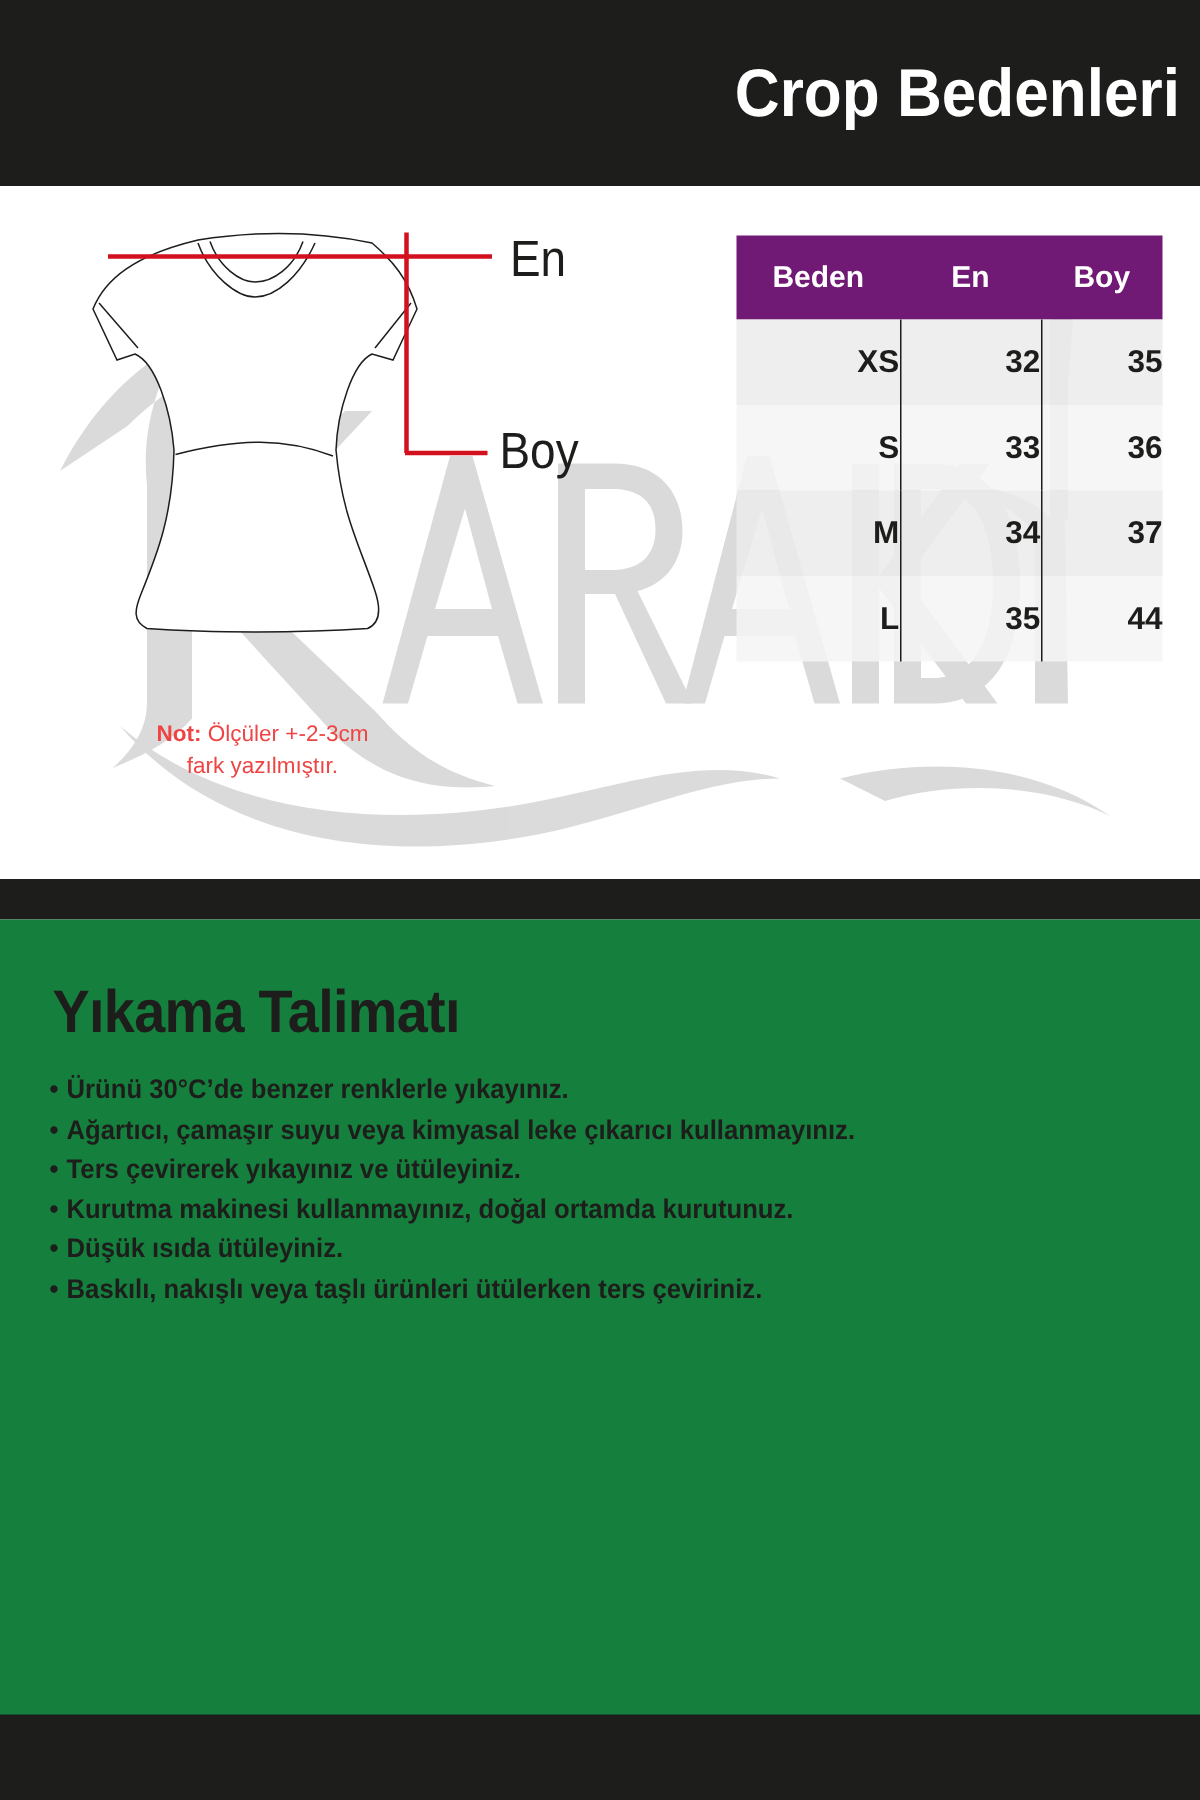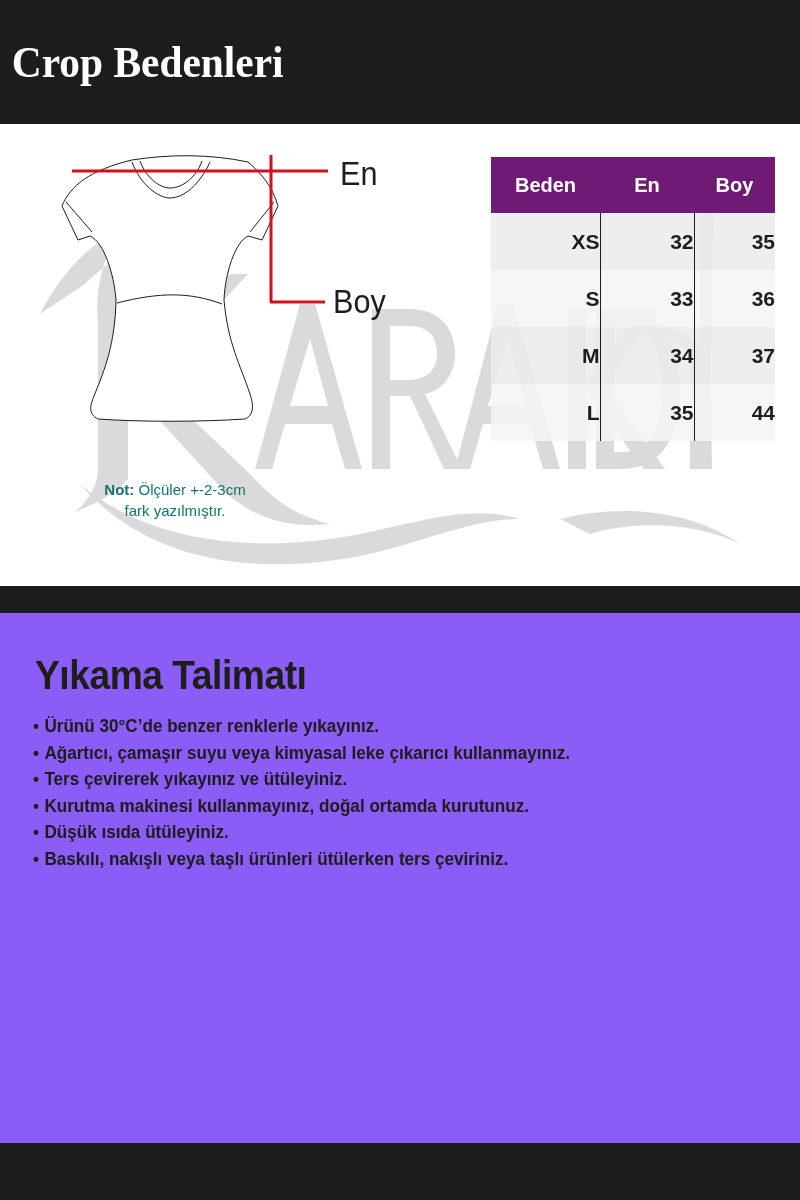--- a/index.html
+++ b/index.html
@@ -1,19 +1,19 @@
 <!DOCTYPE html>
 <html><head>
 <meta charset="utf-8">
 <style>
   * { box-sizing: border-box; margin: 0; padding: 0; }
   html, body { width: 800px; height: 1200px; overflow: hidden; background: #ffffff; }
   body { font-family: "Liberation Sans", "DejaVu Sans", sans-serif; color: #1d1d1b; position: relative; }
 
-  .top-bar { position: absolute; left: 0; top: 0; width: 800px; height: 124px; background: #1d1d1b; display: flex; align-items: center; justify-content: flex-start; font-family: Liberation Serif, serif; }
+  .top-bar { position: absolute; left: 0; top: 0; width: 800px; height: 124px; background: #1d1d1b; display: flex; align-items: center; justify-content: flex-end; }
   .top-bar h1 { color: #ffffff; font-size: 45px; font-weight: 700; letter-spacing: 0px; transform: scaleX(0.92); }
 
   .size-section { position: absolute; left: 0; top: 124px; width: 800px; height: 462px; background: #ffffff; overflow: hidden; }
 
   .watermark { position: absolute; left: 0; top: 0; width: 800px; height: 462px; }
 
   .shirt { position: absolute; left: 0; top: 0; }
 
   .label-en { position: absolute; left: 340px; top: 30px; font-size: 34px; font-weight: 400; color: #1d1d1b; transform: scaleX(0.9); transform-origin: left; }
   .label-boy { position: absolute; left: 333px; top: 158px; font-size: 34px; font-weight: 400; color: #1d1d1b; transform: scaleX(0.9); transform-origin: left; }
@@ -21,28 +21,28 @@
   .size-table { position: absolute; left: 491px; top: 33px; width: 284px; border-collapse: collapse; }
   .size-table th { background: #701a75; color: #ffffff; height: 56px; font-size: 20px; font-weight: 700; text-align: center; }
   .size-table td { height: 57px; font-size: 21px; font-weight: 700; text-align: right; color: #1d1d1b; }
   .size-table tr.odd td { background: rgba(235,235,235,0.85); }
   .size-table tr.even td { background: rgba(245,245,245,0.85); }
   .size-table td.c1, .size-table th.c1 { width: 109px; }
   .size-table td.c2, .size-table th.c2 { width: 94px; }
   .size-table td.c3, .size-table th.c3 { width: 81px; }
   .size-table td.bl { border-left: 1.5px solid #1d1d1b; }
 
-  .note { position: absolute; font-size: 15px; line-height: 21px; text-align: center; color: #0f766e; }
+  .note { position: absolute; font-size: 15px; line-height: 21px; text-align: center; color: #ef4444; }
   .note b { font-weight: 700; }
   .note-left { left: 70px; top: 355px; width: 210px; }
   .note-right { left: 525px; top: 356px; width: 220px; }
 
   .mid-bar { position: absolute; left: 0; top: 586px; width: 800px; height: 27px; background: #1d1d1b; }
 
-  .wash-section { position: absolute; left: 0; top: 613px; width: 800px; height: 580px; background: #8b5cf6; }
+  .wash-section { position: absolute; left: 0; top: 613px; width: 800px; height: 580px; background: #15803d; }
   .wash-title { position: absolute; left: 35px; top: 40px; font-size: 40px; font-weight: 700; color: #1d1d1b; letter-spacing: -0.5px; transform: scaleX(0.93); transform-origin: left; }
   .wash-list { position: absolute; left: 33px; top: 100px; list-style: none; }
   .wash-list li { font-size: 18px; font-weight: 700; line-height: 26.5px; color: #1d1d1b; white-space: nowrap; transform: scaleX(0.95); transform-origin: left; }
   .wash-list li .bullet { display: inline-block; width: 12px; }
 
   .bottom-bar { position: absolute; left: 0; top: 1143px; width: 800px; height: 57px; background: #1d1d1b; }
 </style>
 </head>
 <body>
 

